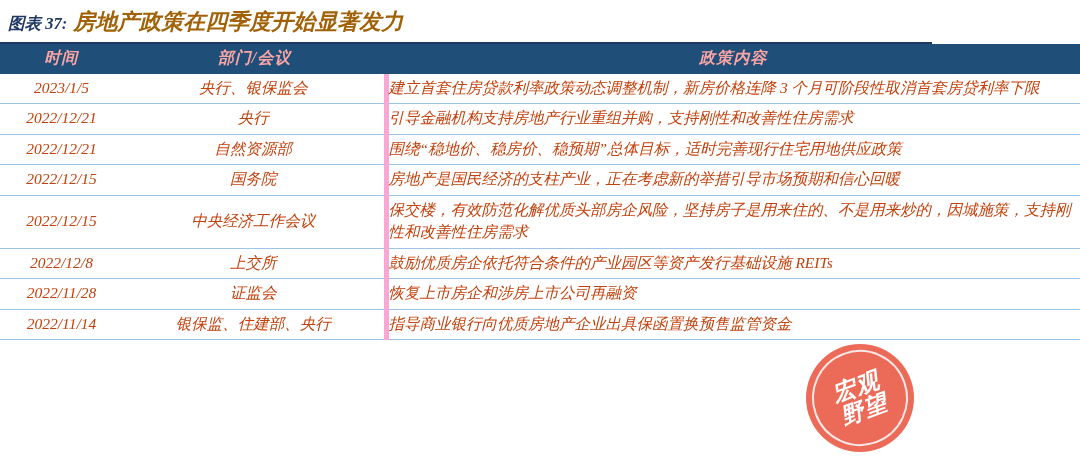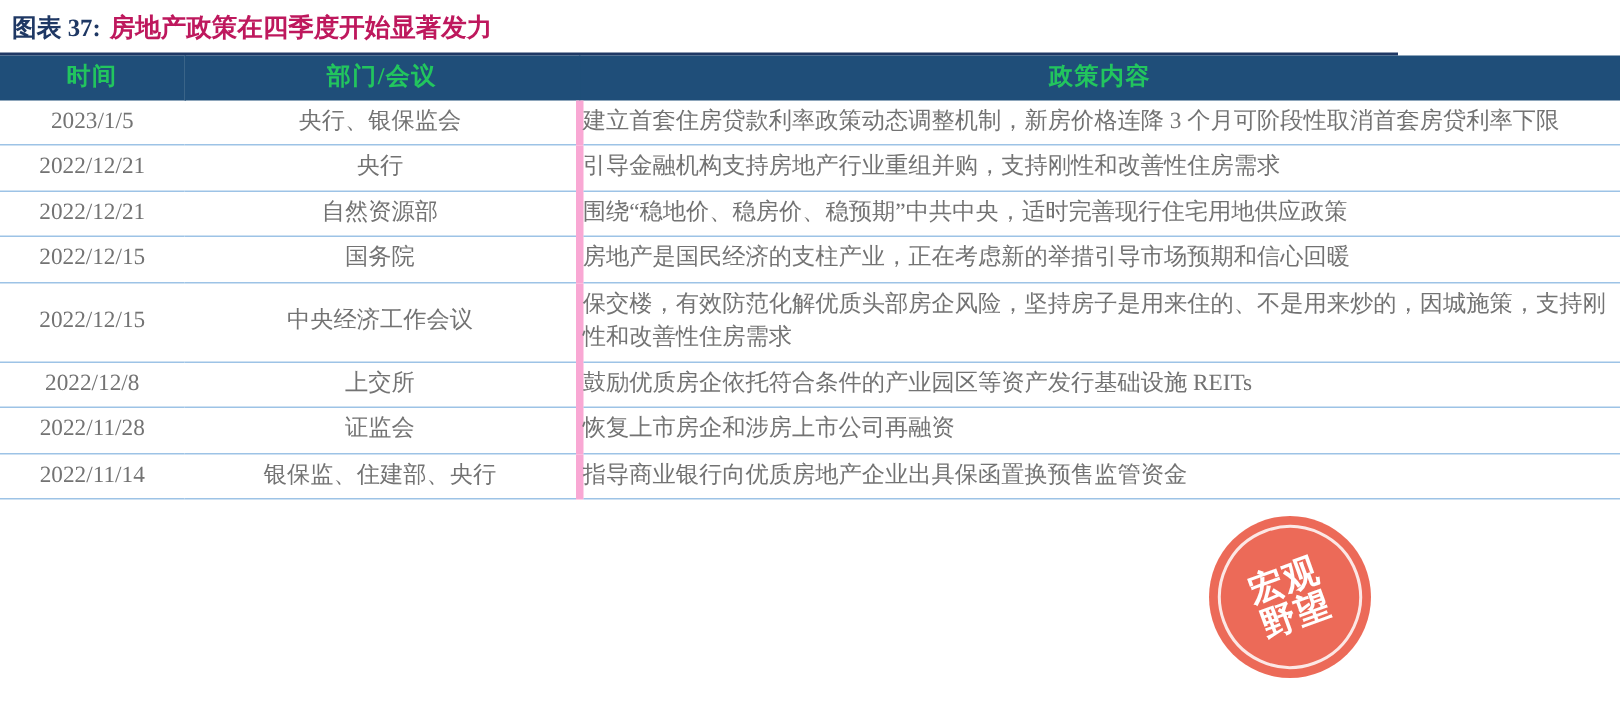--- a/index.html
+++ b/index.html
@@ -13,68 +13,69 @@
     font-family: "Liberation Serif", "DejaVu Serif", serif;
     overflow: hidden;
     position: relative;
   }
   .page {
     width: 932px;
     height: 468px;
     position: relative;
     box-sizing: border-box;
     padding: 0;
+    font-style: italic;
   }
   
   .title-row {
     display: flex;
     align-items: baseline;
     padding: 7px 0 5px 8px;
     border-bottom: 2px solid #1f3864;
   }
   .title-label {
     color: #1f3864;
     font-weight: bold;
     font-size: 16.5px;
     white-space: nowrap;
     letter-spacing: 0px;
   }
   .title-text {
-    color: #be185d;
-    font-weight: bold;
-    font-size: 17px;
+    color: #a16207;
+    font-weight: bold;
+    font-size: 22px;
     white-space: nowrap;
     margin-left: 6px;
   }
   
   table.data {
     border-collapse: collapse;
     width: 1080px;
     table-layout: fixed;
   }
   table.data col.c1 { width: 123px; }
   table.data col.c2 { width: 263px; }
   table.data col.c3 { width: 694px; }
 
   table.data thead th {
     background: #1f4e79;
-    color: #22c55e;
+    color: #fca5a5;
     font-weight: bold;
     font-size: 16px;
     text-align: center;
     padding: 4px 0 5px 0;
     border-right: 1px solid #1f4e79;
     letter-spacing: 1px;
   }
   table.data thead th:last-child { border-right: none; }
 
   table.data tbody td {
     border-bottom: 1px solid #9dc3e6;
     font-size: 15.5px;
-    color: #737373;
+    color: #c2410c;
     vertical-align: middle;
     padding: 3px 0 4px 0;
     line-height: 1.45;
   }
   td.time {
     text-align: center;
     white-space: nowrap;
     font-size: 15.5px;
   }
   td.dept {
@@ -156,21 +157,21 @@
         <td class="content two-line">建立首套住房贷款利率政策动态调整机制，新房价格连降 3 个月可阶段性取消首套房贷利率下限</td>
       </tr>
       <tr>
         <td class="time">2022/12/21</td>
         <td class="dept">央行</td>
         <td class="content">引导金融机构支持房地产行业重组并购，支持刚性和改善性住房需求</td>
       </tr>
       <tr>
         <td class="time">2022/12/21</td>
         <td class="dept">自然资源部</td>
-        <td class="content two-line">围绕“稳地价、稳房价、稳预期”中共中央，适时完善现行住宅用地供应政策</td>
+        <td class="content two-line">围绕“稳地价、稳房价、稳预期”总体目标，适时完善现行住宅用地供应政策</td>
       </tr>
       <tr>
         <td class="time">2022/12/15</td>
         <td class="dept">国务院</td>
         <td class="content two-line">房地产是国民经济的支柱产业，正在考虑新的举措引导市场预期和信心回暖</td>
       </tr>
       <tr>
         <td class="time">2022/12/15</td>
         <td class="dept">中央经济工作会议</td>
         <td class="content two-line">保交楼，有效防范化解优质头部房企风险，坚持房子是用来住的、不是用来炒的，因城施策，支持刚性和改善性住房需求</td>

